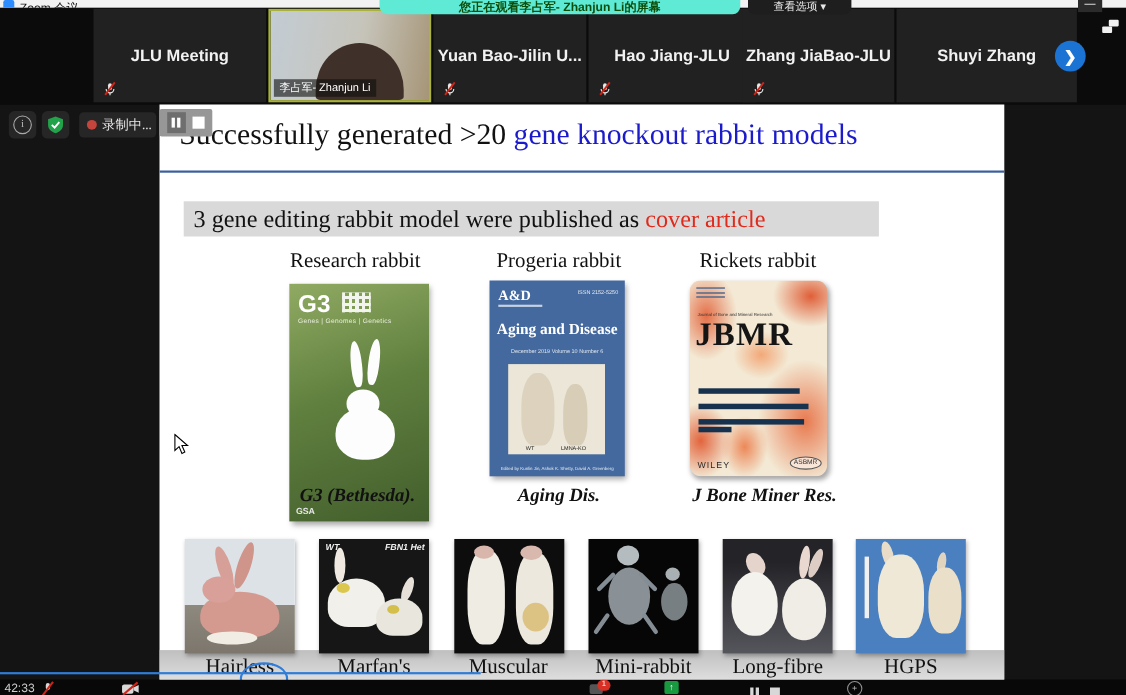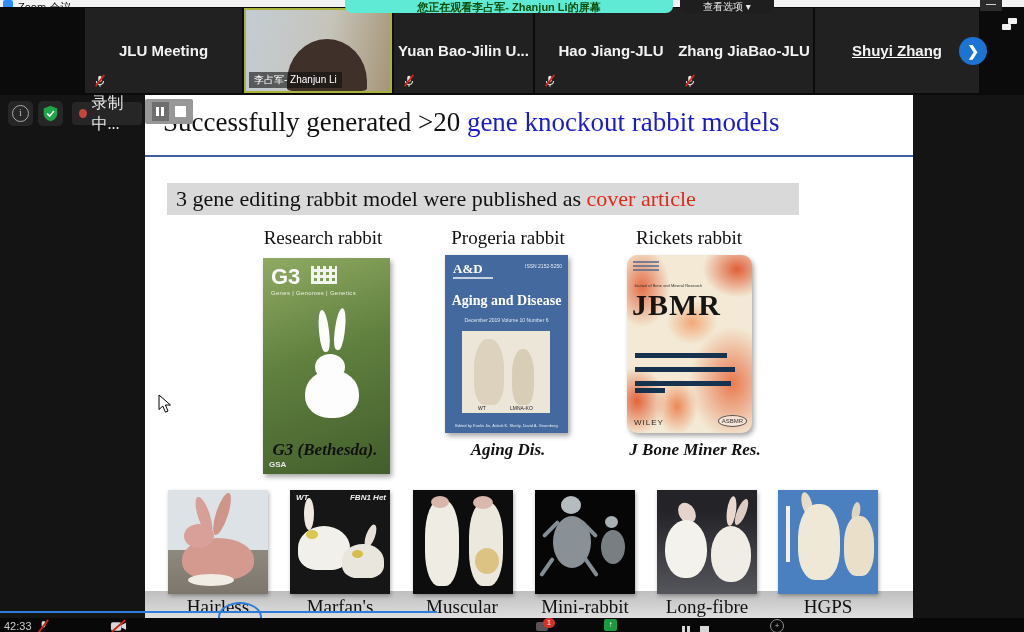--- a/index.html
+++ b/index.html
@@ -141,21 +141,21 @@
   
   .info-btn{position:absolute;left:8px;top:101px;width:25px;height:25px;border-radius:5px;background:#262626;
      color:#bbb;display:flex;align-items:center;justify-content:center;}
   .info-ring{width:15px;height:15px;border:1.5px solid #aaa;border-radius:50%;font-size:10px;
      text-align:center;line-height:14px;font-family:"Liberation Serif",serif;}
   .shield-btn{position:absolute;left:38px;top:101px;width:25px;height:25px;border-radius:5px;background:#262626;
      display:flex;align-items:center;justify-content:center;}
   .rec-pill{position:absolute;left:72px;top:102px;width:70px;height:23px;border-radius:4px;background:#262626;
      display:flex;align-items:center;gap:5px;padding-left:7px;box-sizing:border-box;}
   .rec-dot{width:9px;height:9px;border-radius:50%;background:#c4453c;}
-  .rec-text{color:#e8e8e8;font-size:16px;font-family:Liberation Serif, serif;}
+  .rec-text{color:#e8e8e8;font-size:12px;font-family:Liberation Serif, serif;}
   .recctl{position:absolute;left:145px;top:99px;width:48px;height:25px;background:#979797;border-radius:2px;
      display:flex;align-items:center;justify-content:space-evenly;}
   .pause-sq{width:17px;height:19px;background:#6e6e6e;display:flex;align-items:center;justify-content:center;gap:2px;}
   .pause-sq i{display:block;width:3px;height:9px;background:#fff;}
   .stop-sq{width:11px;height:11px;background:#fff;}
   
   .annot-line{position:absolute;left:0;top:611px;width:437px;height:2px;background:#2f7dd8;z-index:5;}
   .annot-circle{position:absolute;left:218px;top:602px;width:40px;height:26px;border:2px solid #2f7dd8;
      border-radius:50%;z-index:5;}
   .cursor{position:absolute;left:158px;top:394px;z-index:6;}
@@ -224,21 +224,21 @@
   <div class="tile" style="left:675px;width:138px;">
     <span class="pname">Zhang JiaBao-JLU</span>
     <svg class="mic-badge" viewBox="0 0 16 16">
       <rect x="6" y="2" width="4" height="7" rx="2" fill="#e8e8e8"></rect>
       <path d="M4 8a4 4 0 0 0 8 0" stroke="#e8e8e8" stroke-width="1.2" fill="none"></path>
       <line x1="8" y1="12" x2="8" y2="14.5" stroke="#e8e8e8" stroke-width="1.2"></line>
       <line x1="3" y1="14" x2="13" y2="1" stroke="#cf2418" stroke-width="2"></line>
     </svg>
   </div>
 
-  <div class="tile" style="left:815px;width:164px;text-decoration:underline;">
+  <div class="tile" style="left:815px;width:164px;">
     <span class="pname">Shuyi Zhang</span>
   </div>
 
   <div class="next-btn">
     <span>❯</span>
   </div>
   <div class="layout-icon">
     <div class="r1"></div>
     <div class="r2"></div>
   </div>

